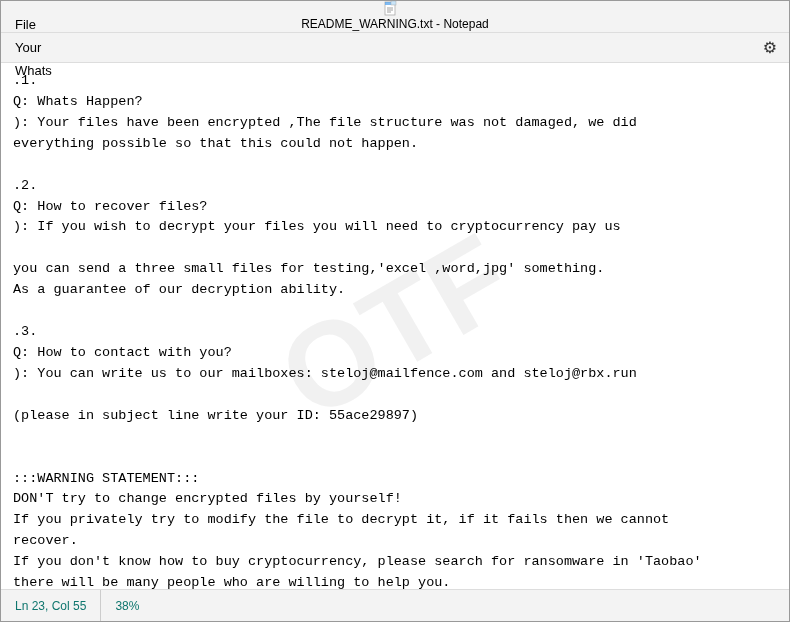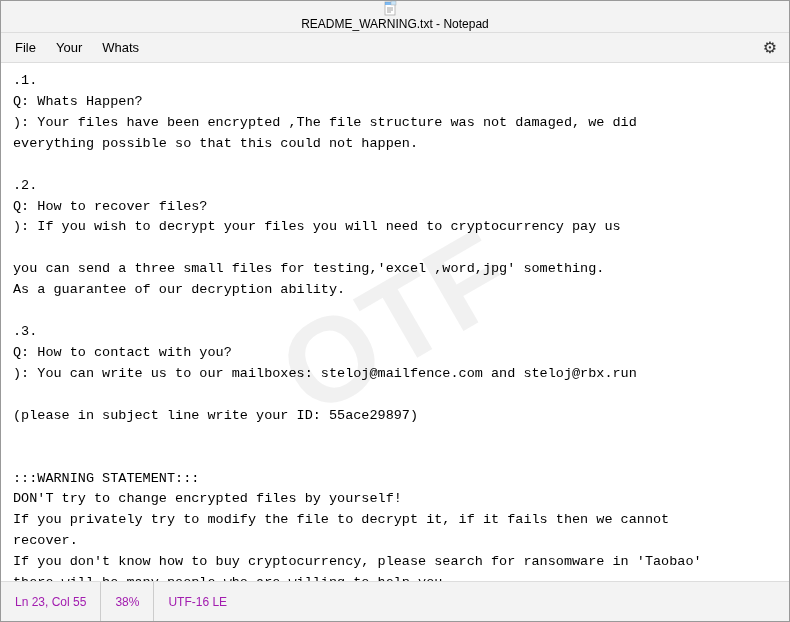--- a/index.html
+++ b/index.html
@@ -82,21 +82,22 @@
       display: flex;
       align-items: center;
       padding: 0 4px;
       border-bottom: 1px solid #ddd;
       flex-shrink: 0;
       justify-content: space-between;
     }
 
     .menu-items {
       display: flex;
-      align-items: flex-end;
+      align-items: flex-start;
+      flex-direction: column;
     }
 
     .menu-item {
       padding: 4px 10px;
       font-size: 13px;
       cursor: pointer;
       color: #000;
       border-radius: 3px;
     }
 
@@ -140,29 +141,29 @@
       border: none;
       outline: none;
       resize: none;
       overflow-y: auto;
       position: relative;
       z-index: 2;
     }
 
     
     .status-bar {
-      height: 40px;
+      height: 32px;
       background: #f3f3f3;
       border-top: 1px solid #ddd;
       display: flex;
       align-items: center;
       padding: 0 10px;
       flex-shrink: 0;
       font-size: 12px;
-      color: #a21caf;
+      color: #0f766e;
       gap: 0;
     }
 
     .status-item {
       padding: 0 14px;
       border-right: 1px solid #ccc;
       height: 100%;
       display: flex;
       align-items: center;
     }
@@ -233,16 +234,15 @@
 DON'T try to change encrypted files by yourself!
 If you privately try to modify the file to decrypt it, if it fails then we cannot
 recover.
 If you don't know how to buy cryptocurrency, please search for ransomware in 'Taobao'
 there will be many people who are willing to help you.</textarea>
   </div>
 
   <div class="status-bar">
     <span class="status-item">Ln 23, Col 55</span>
     <span class="status-item">38%</span>
-    <span class="status-item">UTF-16 LE</span>
   </div>
 
 </div>
 
 </body></html>

